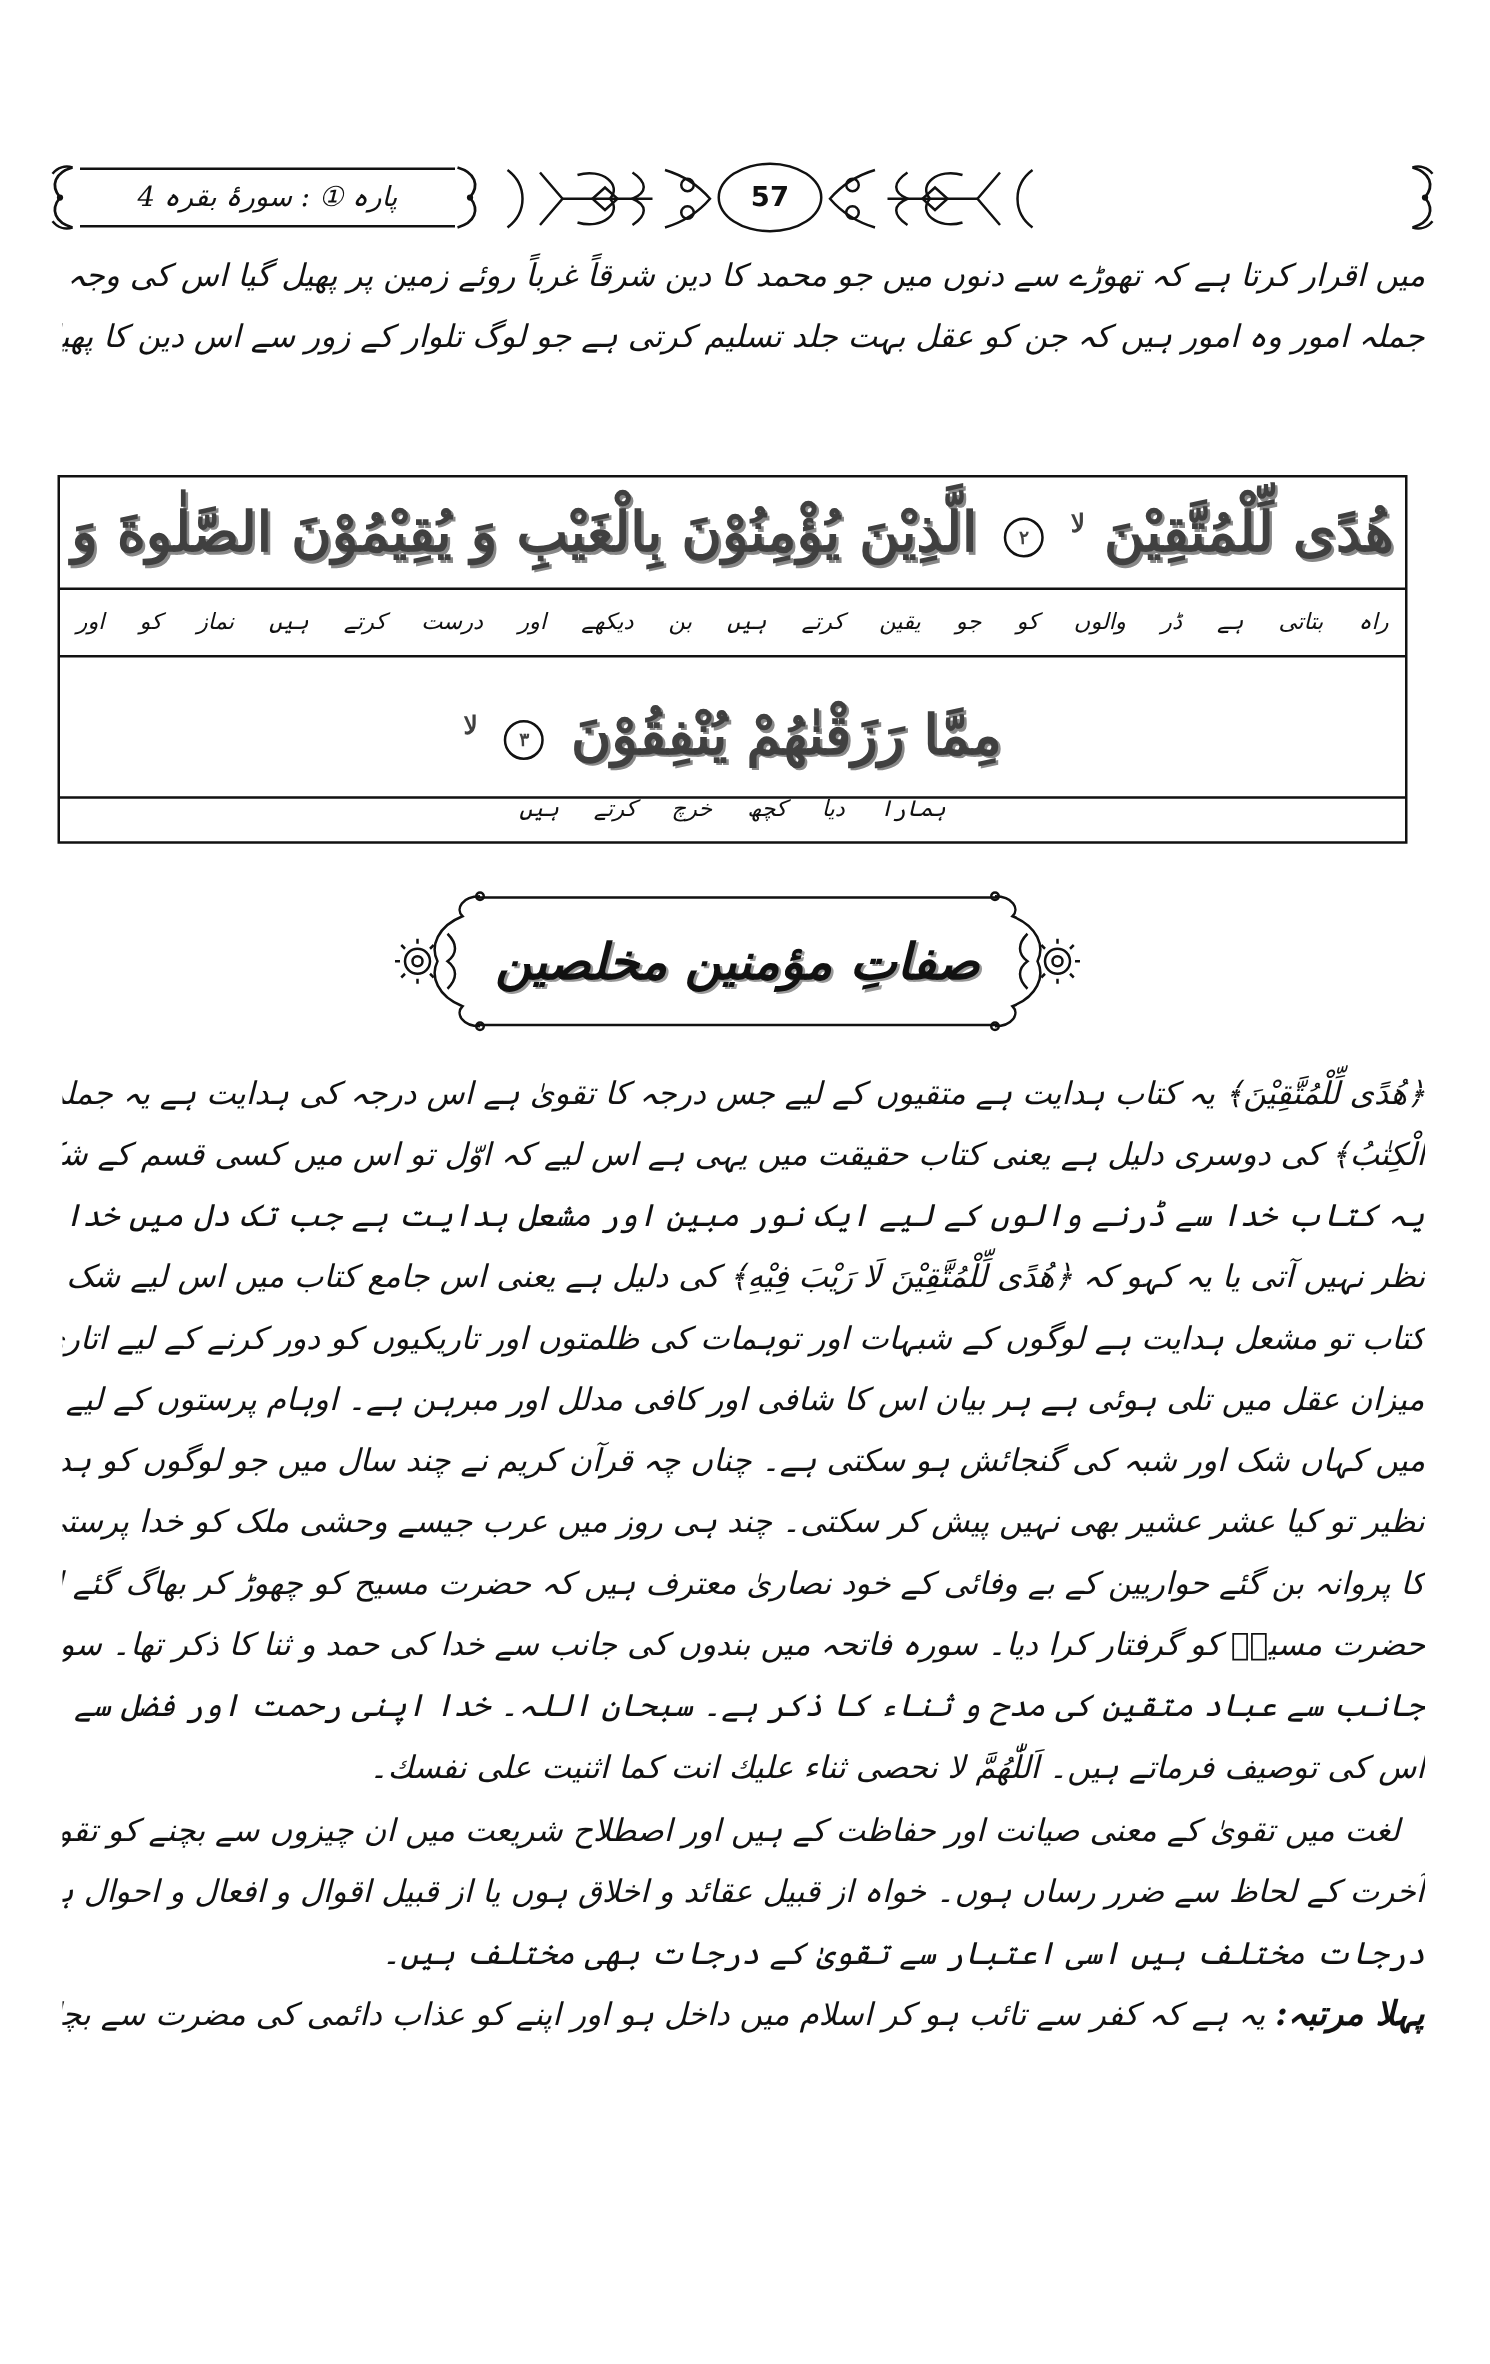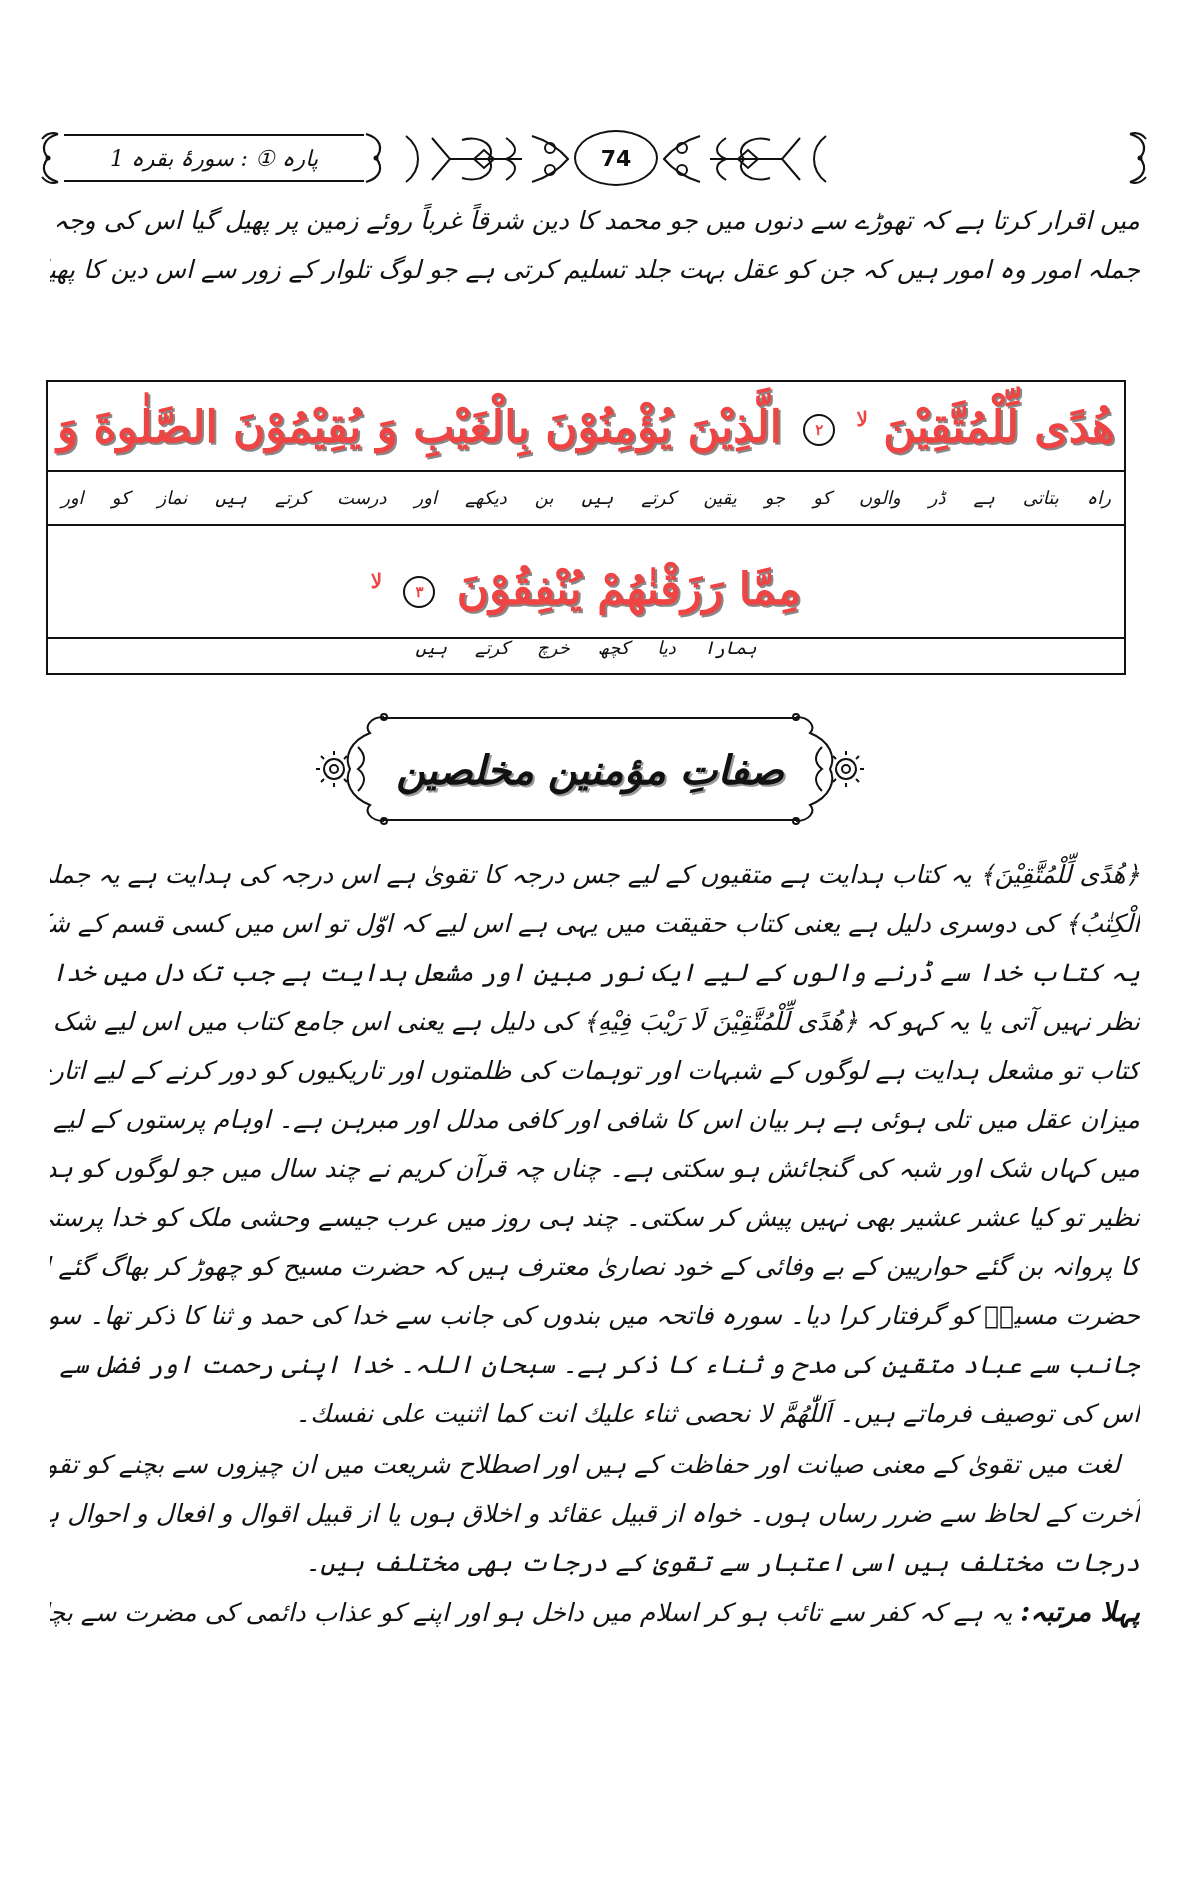--- a/index.html
+++ b/index.html
@@ -20,21 +20,21 @@
 
   
   .para { position:absolute; left:50px; width:1090px; font-family:"DejaVu Serif", serif; font-size:25px; line-height:49px; text-align:justify; text-align-last:right; direction:rtl; font-style:italic; }
   .para .ln { display:block; height:49px; white-space:nowrap; overflow:hidden; text-align:justify; text-align-last:justify; }
   .para .ln.last { text-align-last:right; }
 
   
   .verse-box { position:absolute; left:46px; top:380px; width:1080px; height:295px; border:2.5px solid #111; box-sizing:border-box; }
   .vrow { position:absolute; left:0; right:0; display:flex; align-items:center; justify-content:center; direction:rtl; }
   .vrow.div { border-bottom:2.5px solid #111; }
-  .arabic { font-family:"DejaVu Serif", serif; font-weight:bold; font-size:44px; color:#ef4444; text-shadow:2px 2px 0 #888; letter-spacing:1px; }
+  .arabic { font-family:"DejaVu Serif", serif; font-weight:bold; font-size:44px; color:#404040; text-shadow:2px 2px 0 #888; letter-spacing:1px; }
   .trans { font-family:"DejaVu Serif", serif; font-size:18px; font-style:italic; display:flex; justify-content:space-between; width:1050px; }
   .trans.center { justify-content:center; gap:28px; width:auto; }
   .ayah-num { display:inline-flex; width:28px; height:28px; border:2px solid #111; border-radius:50%; align-items:center; justify-content:center; font-size:15px; font-weight:bold; text-shadow:none; vertical-align:middle; margin:0 6px; }
   .waqf { font-size:20px; vertical-align:super; text-shadow:none; }
 
   
   .heading { position:absolute; left:310px; top:707px; width:560px; height:124px; direction:ltr; }
   .heading .bar { position:absolute; left:72px; right:72px; border-top:2.5px solid #111; }
   .heading .title { position:absolute; left:0; right:0; top:22px; bottom:22px; display:flex; align-items:center; justify-content:center; font-family:"DejaVu Serif", serif; font-weight:bold; font-style:italic; font-size:40px; text-shadow:2px 2px 0 #999; direction:rtl; }
 
@@ -44,42 +44,42 @@
 <body>
 
 <div class="hdr">
 
   <svg class="cap" style="left:0" viewBox="0 0 26 56">
     <path d="M24 4 C10 8 6 18 14 28 C6 38 10 48 24 52" fill="none" stroke="#111" stroke-width="2.2"></path>
     <path d="M24 4 C18 2 12 4 8 9 M24 52 C18 54 12 52 8 47" fill="none" stroke="#111" stroke-width="2"></path>
     <circle cx="14" cy="28" r="2.5" fill="#111"></circle>
   </svg>
   <div class="hdr-box left">
-    <div class="hdr-text">پارہ ① : سورۂ بقرہ 1</div>
+    <div class="hdr-text">پارہ ① : سورۂ بقرہ 4</div>
   </div>
   <svg class="cap" style="left:330px" viewBox="0 0 26 56">
     <path d="M2 4 C16 8 20 18 12 28 C20 38 16 48 2 52" fill="none" stroke="#111" stroke-width="2.2"></path>
     <circle cx="12" cy="28" r="2.5" fill="#111"></circle>
   </svg>
 
   <svg class="ornament" style="left:368px; width:168px" viewBox="0 0 168 62">
     <g fill="none" stroke="#111" stroke-width="2">
       <path d="M4 8 C20 20 20 42 4 54"></path>
       <path d="M30 10 L48 31 L30 52"></path>
       <path d="M48 31 L120 31"></path>
       <path d="M60 12 C80 6 96 20 86 31 C96 42 80 56 60 50"></path>
       <path d="M72 31 L82 22 L92 31 L82 40 Z"></path>
       <path d="M104 10 C116 18 116 26 104 31 C116 36 116 44 104 52"></path>
       <path d="M130 8 C150 14 160 24 166 31 C160 38 150 48 130 54"></path>
       <circle cx="148" cy="20" r="5"></circle>
         <circle cx="148" cy="42" r="5"></circle>
     </g>
   </svg>
   <div class="page-oval">
-      <span>74</span>
+      <span>57</span>
     </div>
 
   <svg class="ornament" style="left:628px; width:168px; transform:scaleX(-1)" viewBox="0 0 168 62">
     <g fill="none" stroke="#111" stroke-width="2">
       <path d="M4 8 C20 20 20 42 4 54"></path>
       <path d="M30 10 L48 31 L30 52"></path>
       <path d="M48 31 L120 31"></path>
       <path d="M60 12 C80 6 96 20 86 31 C96 42 80 56 60 50"></path>
       <path d="M72 31 L82 22 L92 31 L82 40 Z"></path>
       <path d="M104 10 C116 18 116 26 104 31 C116 36 116 44 104 52"></path>

